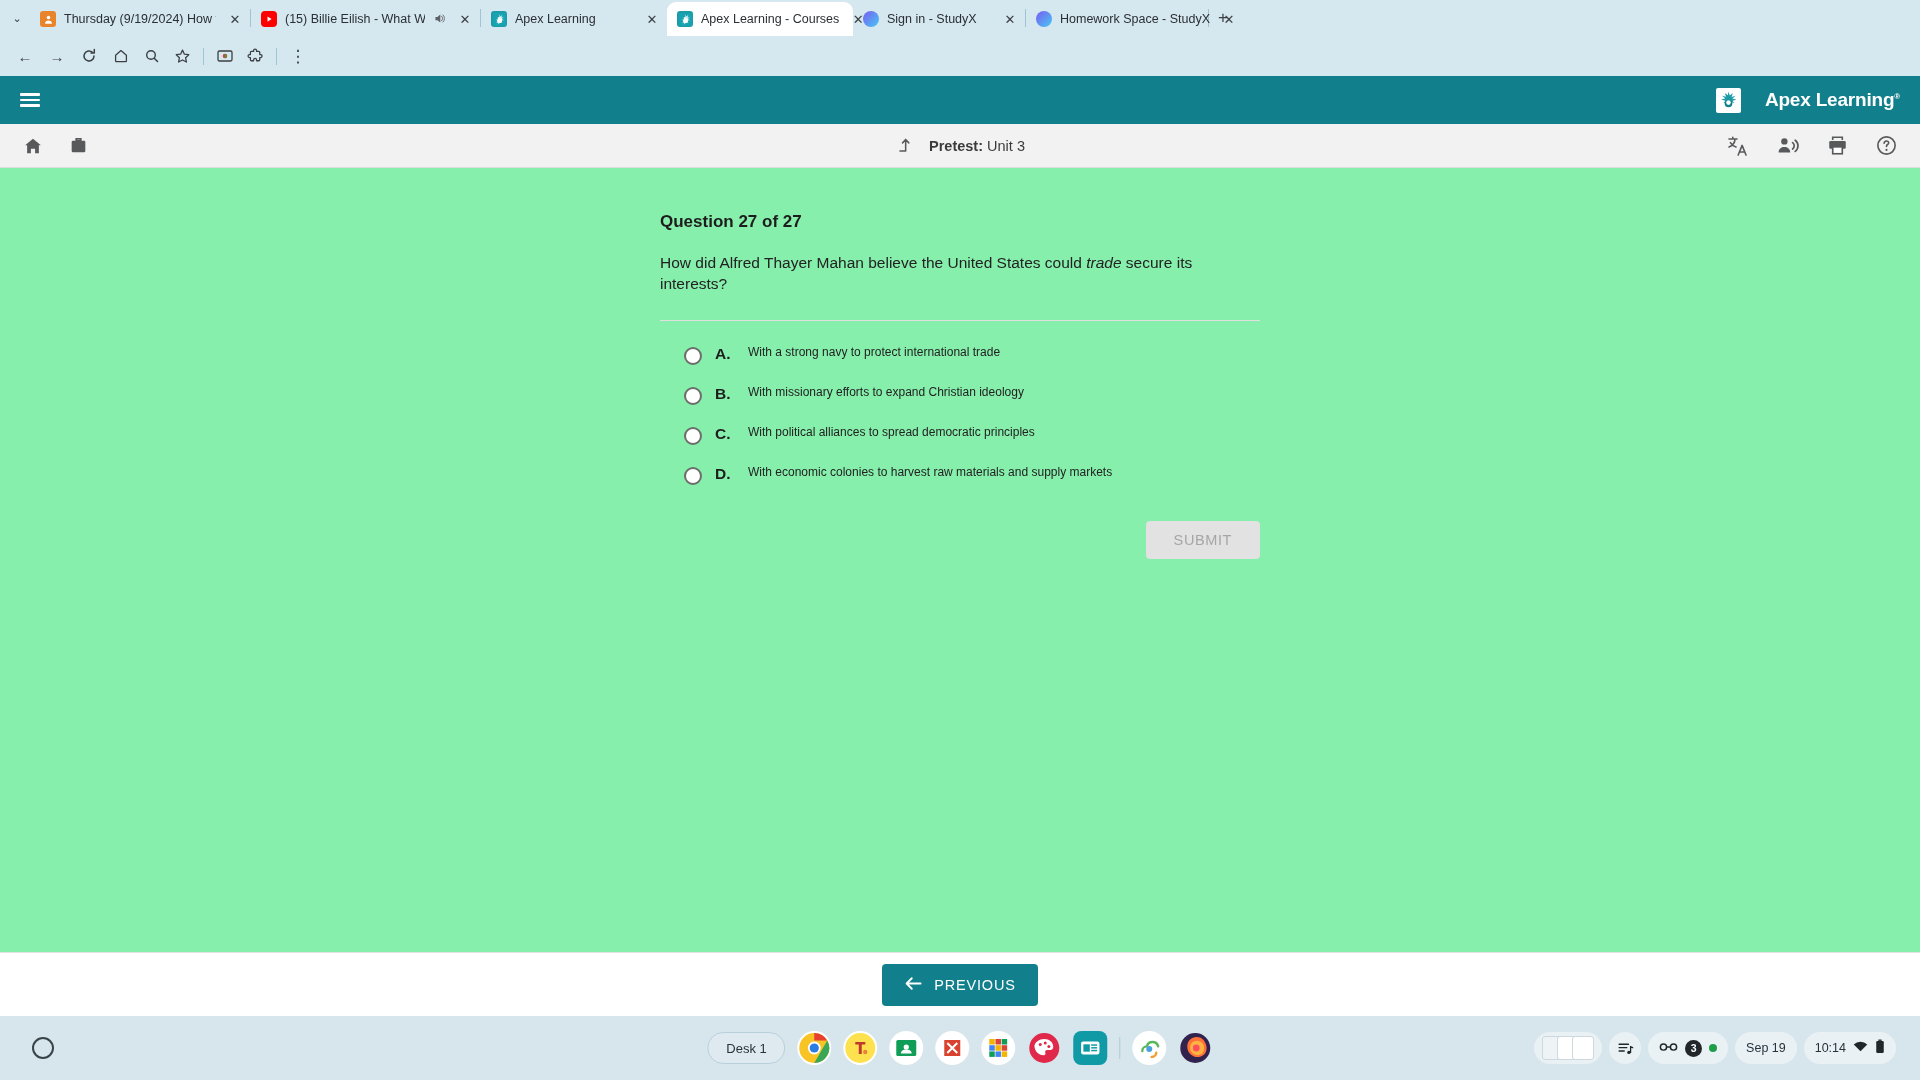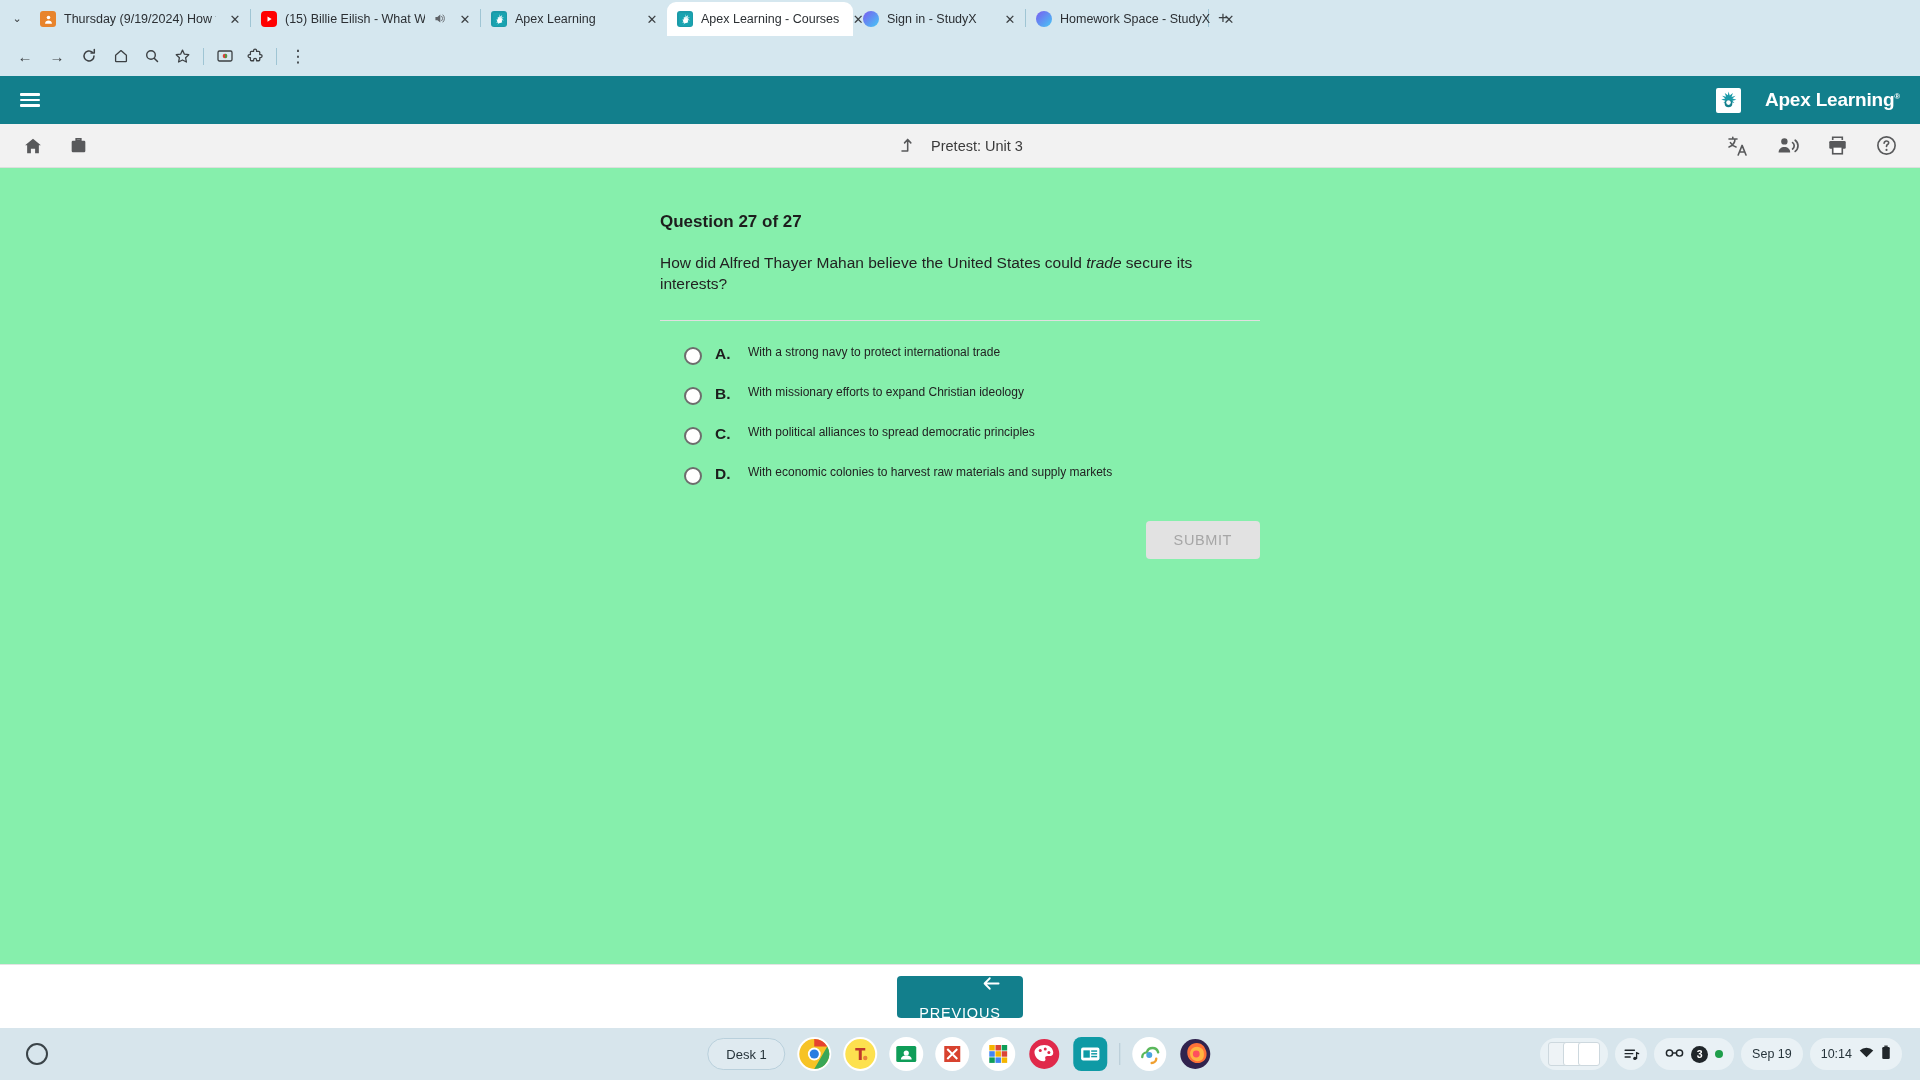--- a/index.html
+++ b/index.html
@@ -84,21 +84,21 @@
   
   .activity-bar {
     height: 44px; background: #f2f2f2; border-bottom: 1px solid #dedede;
     display: flex; align-items: center; padding: 0 22px; flex: none; position: relative;
   }
   .ab-left { display: flex; align-items: center; gap: 24px; }
   .ab-icon { color: #58595b; display: flex; align-items: center; justify-content: center; }
   .ab-center { position: absolute; left: 50%; transform: translateX(-50%);
                display: flex; align-items: center; gap: 12px; }
   .ab-breadcrumb { font-size: 14.5px; color: #3b3b3b; }
-  .ab-breadcrumb b { font-weight: normal; margin-top: 8px; }
+  .ab-breadcrumb b { font-weight: bold; margin-top: 8px; }
   .ab-right { margin-left: auto; display: flex; align-items: center; gap: 26px; }
 
   
   .content-scroll { flex: 1; overflow: hidden; position: relative; background: #86efac; }
   .question-wrap { width: 600px; margin: 44px auto 0; }
   .q-number { font-size: 17px; font-weight: bold; color: #1d1d1d; }
   .q-text { font-size: 15.5px; color: #222; line-height: 1.33; margin-top: 21px; }
   .q-text i { font-style: italic; }
   .q-divider { height: 1px; background: #e0e0e0; margin: 26px 0 0; }
 
@@ -115,28 +115,28 @@
                 font-family: "Liberation Sans", sans-serif; }
 
   
   .bottom-nav {
     position: absolute; left: 0; right: 0; bottom: 0; height: 64px;
     background: #ffffff; border-top: 1px solid #e3e3e3;
     display: flex; align-items: center; justify-content: center;
   }
   .prev-btn {
     background: #127f8c; color: #fff; border: none; border-radius: 4px;
-    height: 42px; padding: 0 22px; display: flex; align-items: flex-end; gap: 11px;
-    font-size: 14.5px; letter-spacing: .8px; font-family: "Liberation Sans", sans-serif; flex-direction: column;
+    height: 42px; padding: 0 22px; display: flex; align-items: center; gap: 11px;
+    font-size: 14.5px; letter-spacing: .8px; font-family: "Liberation Sans", sans-serif;
   }
 
   
   .shelf {
-    height: 52px; background: #d7e5ec; display: flex; align-items: center;
-    padding: 0 18px; position: relative; flex: none;
+    height: 64px; background: #d7e5ec; display: flex; align-items: center;
+    padding: 0 24px; position: relative; flex: none;
   }
   .shelf-launcher { width: 22px; height: 22px; border: 2px solid #3a4348;
                     border-radius: 50%; margin-left: 8px; flex: none; }
   .shelf-center { position: absolute; left: 50%; transform: translateX(-50%);
                   display: flex; align-items: center; gap: 12px; }
   .desk-pill { height: 32px; padding: 0 18px; border-radius: 16px;
                border: 1px solid #b9d0dc; display: flex; align-items: center;
                font-size: 13px; color: #27343b; background: #dfeaf0; }
   .app-icon { width: 34px; height: 34px; border-radius: 50%; display: flex;
               align-items: center; justify-content: center; position: relative;

